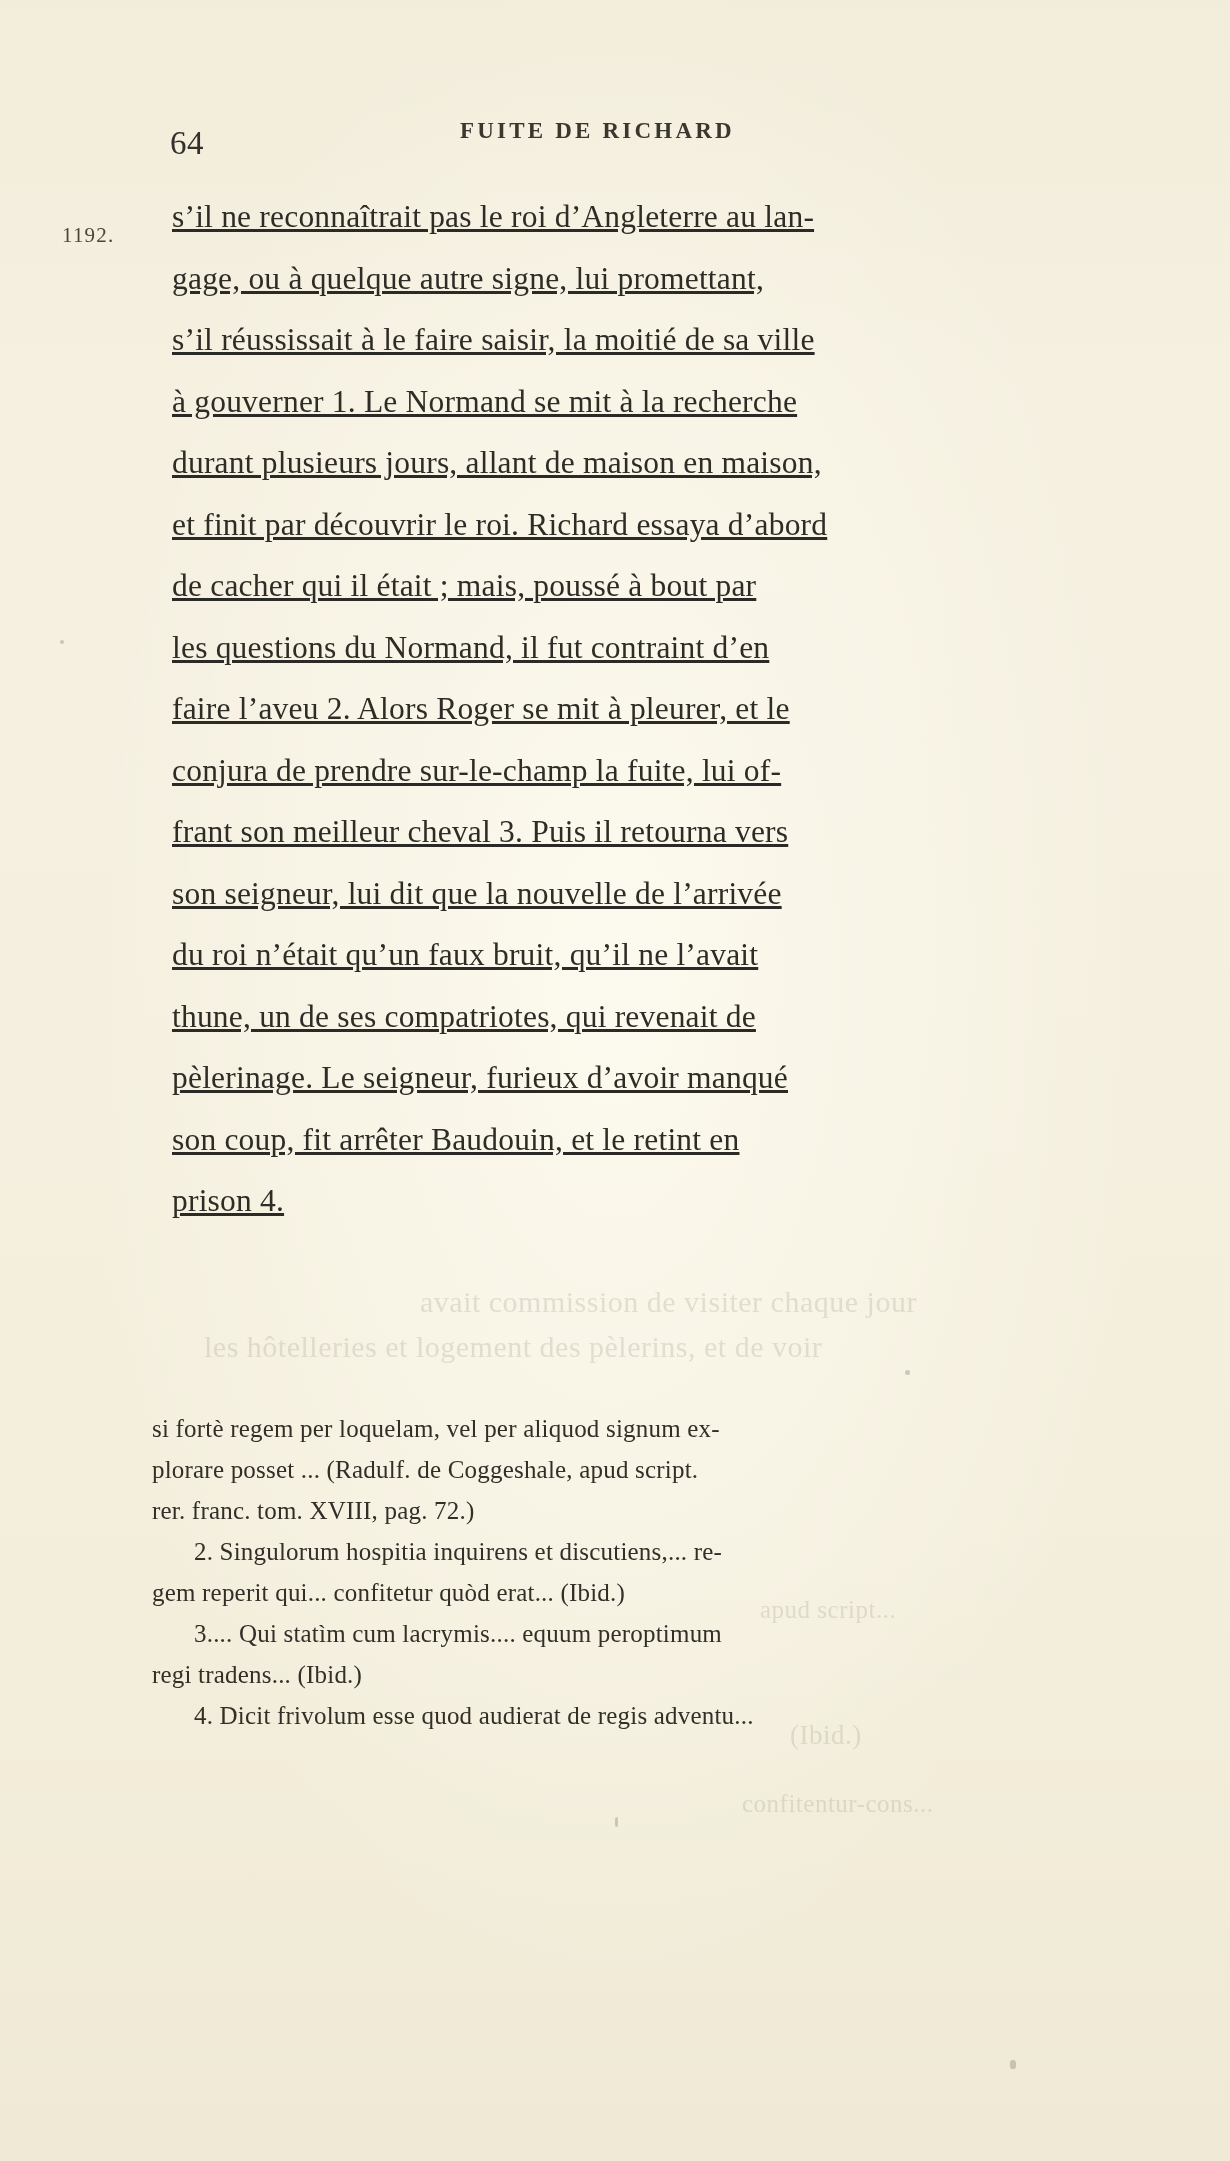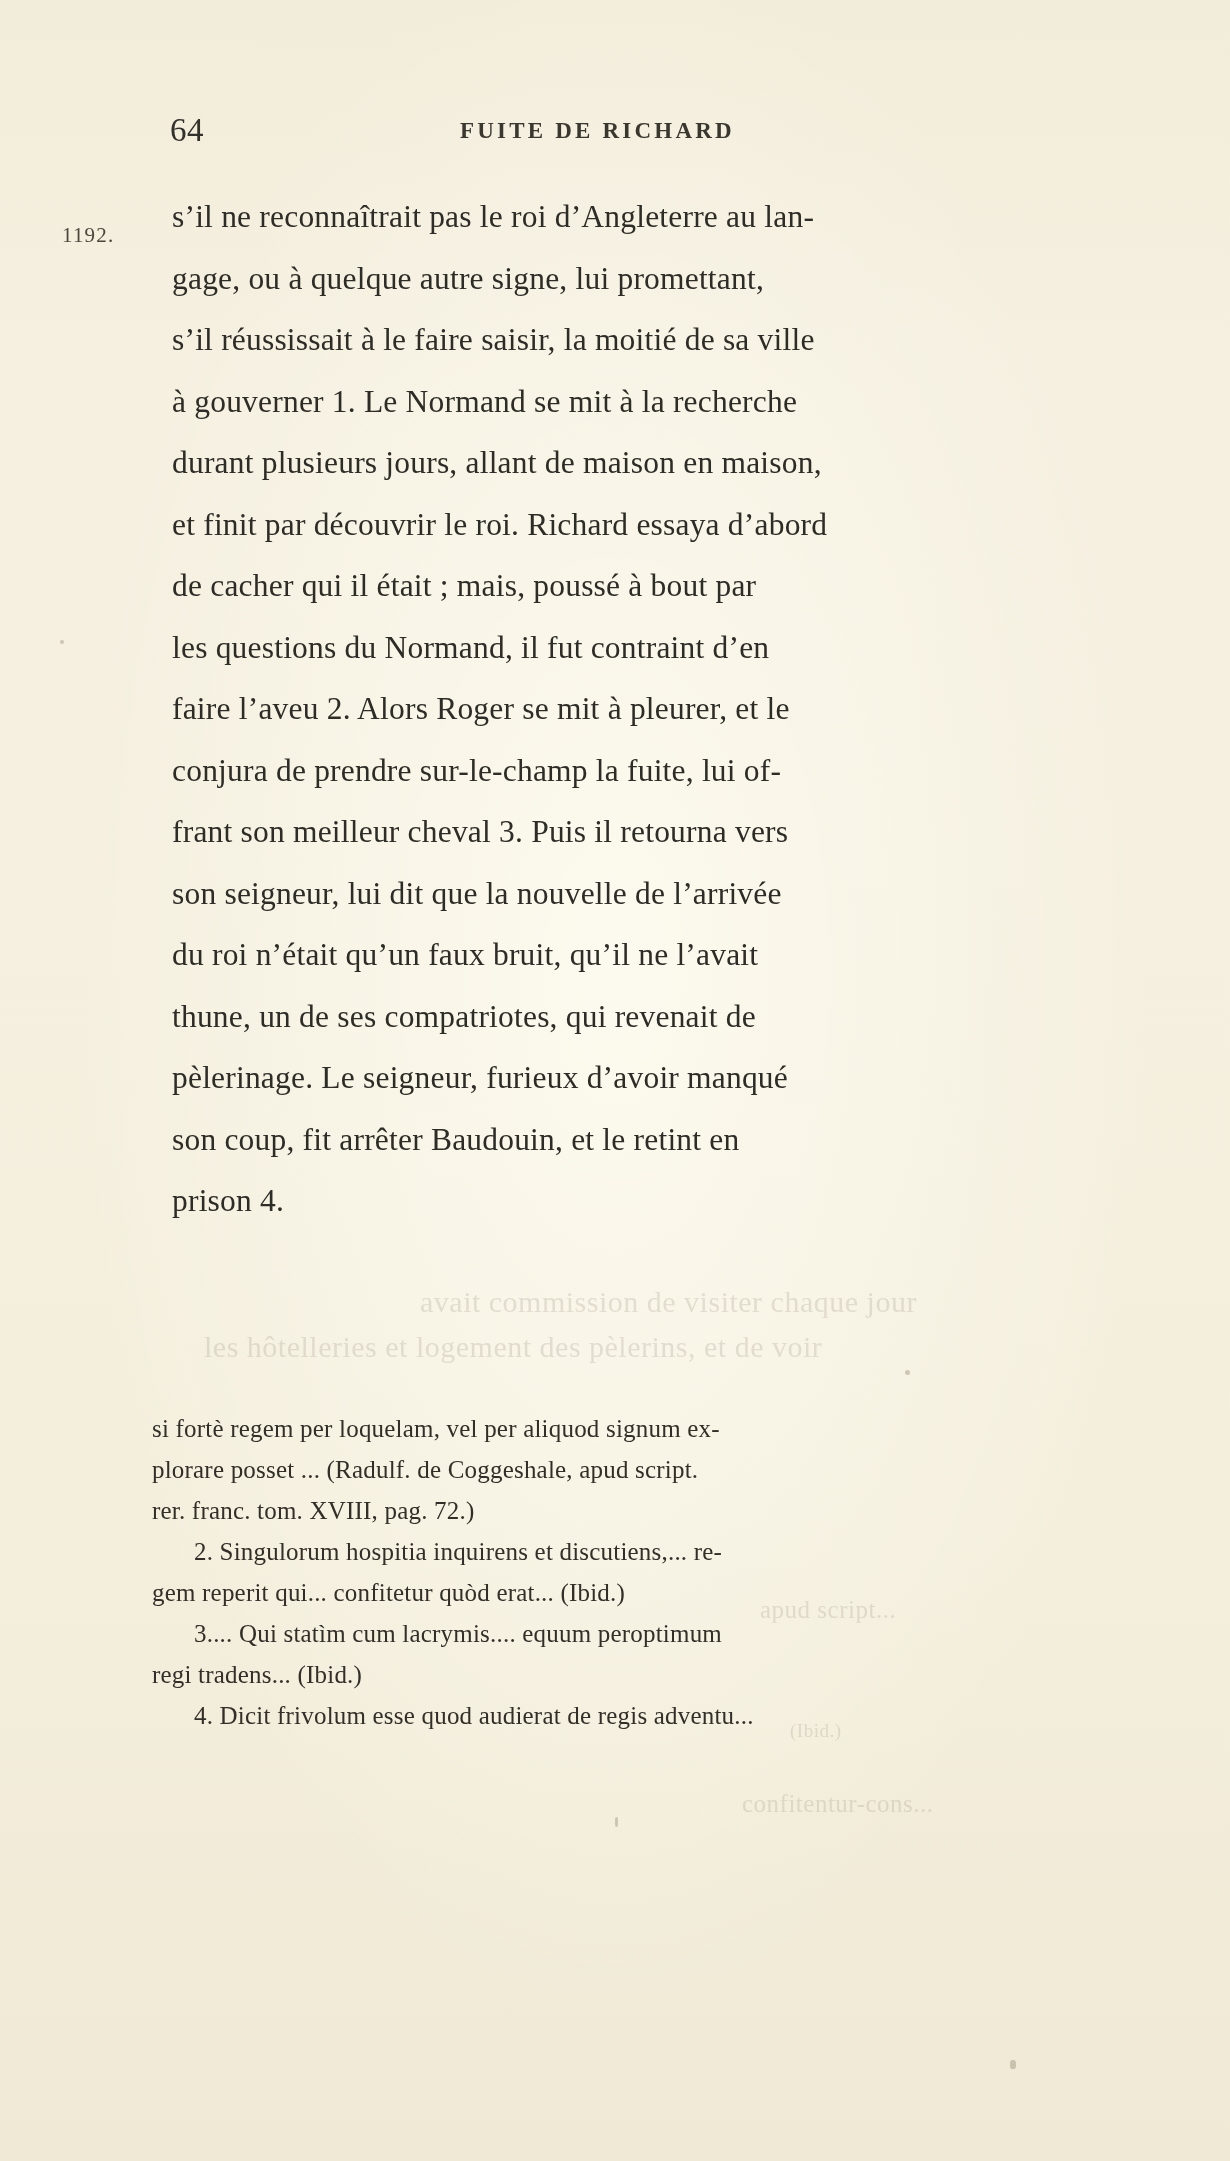--- a/index.html
+++ b/index.html
@@ -35,21 +35,21 @@
   .head-row {
     position: absolute;
     top: 112px;
     left: 170px;
     width: 1000px;
     height: 40px;
   }
   .folio {
     position: absolute;
     left: 0;
-    top: 0;
+    top: 13px;
     font-size: 33px;
     letter-spacing: 0.5px;
     color: #33312c;
     font-family: "Liberation Serif", serif;
   }
   .running-title {
     position: absolute;
     left: 290px;
     top: 6px;
     font-size: 23px;
@@ -72,20 +72,21 @@
     font-family: "Liberation Serif", serif;
     text-align: center;
   }
 
   
   .body-text {
     position: absolute;
     left: 172px;
     top: 186px;
     width: 980px;
+    text-decoration: underline;
   }
   .body-line {
     font-size: 31.5px;
     line-height: 61.5px;
     color: #2e2c26;
     white-space: pre;
     letter-spacing: 0.2px;
   }
 
   
@@ -126,21 +127,21 @@
 </head>
 <body>
 
 <div class="page"></div>
 
 <div class="content">
 
   <div class="ghost" style="left:420px; top:1285px;">avait commission de visiter chaque jour</div>
   <div class="ghost" style="left:204px; top:1330px;">les hôtelleries et logement des pèlerins, et de voir</div>
   <div class="ghost" style="left:760px; top:1588px; font-size:25px;margin-top:8px;">apud script...</div>
-  <div class="ghost" style="left:790px; top:1720px; font-size:19px;">(Ibid.)</div>
+  <div class="ghost" style="left:790px; top:1720px; font-size:27px;">(Ibid.)</div>
   <div class="ghost" style="left:742px; top:1790px; font-size:25px;">confitentur-cons...</div>
 
   <div class="head-row">
     <div class="folio">64</div>
     <div class="running-title">FUITE DE RICHARD</div>
   </div>
 
   <div class="margin-note">1192.</div>
 
   <div class="body-text">

